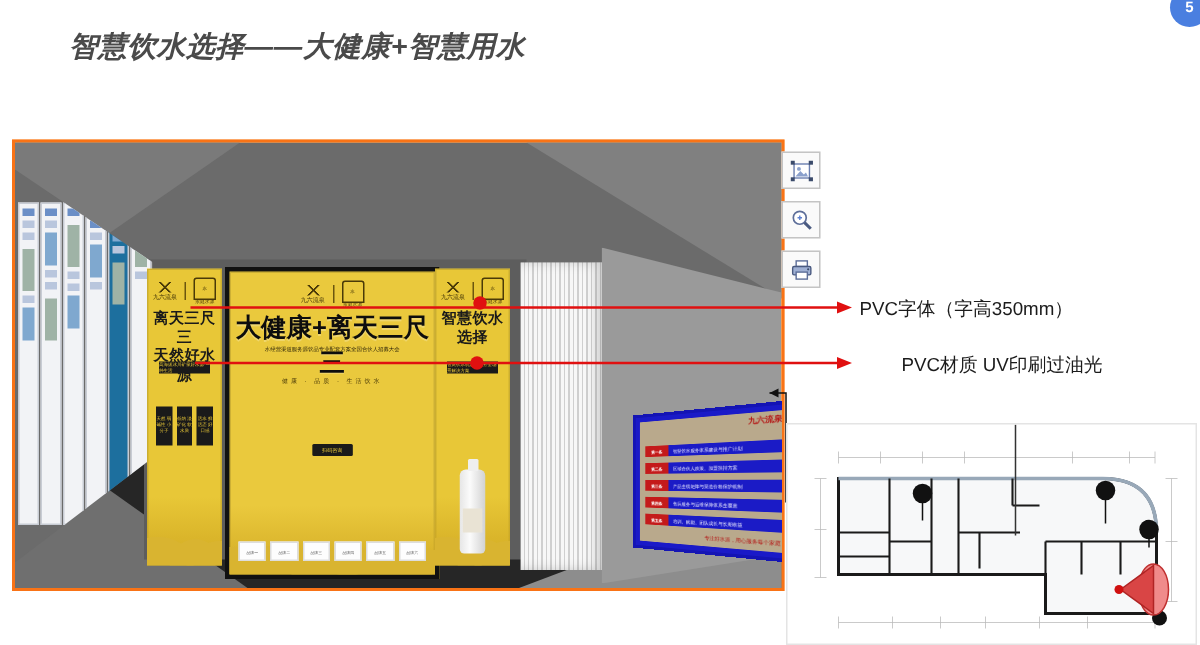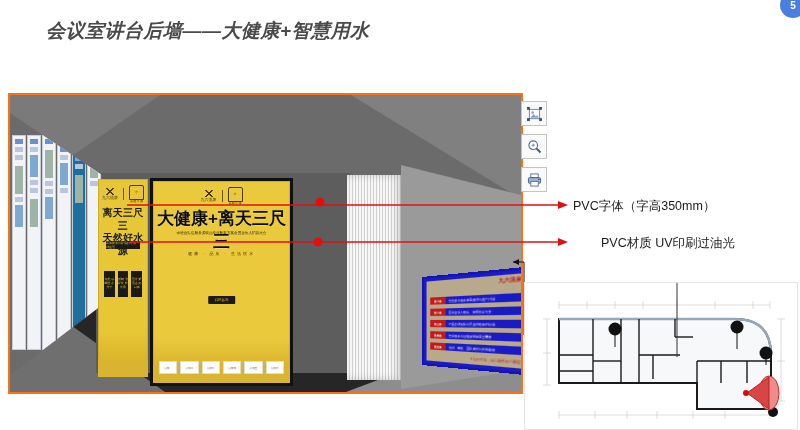--- a/index.html
+++ b/index.html
@@ -213,21 +213,21 @@
     background:#ffffff;border:1px solid #e4e4e4;overflow:hidden;
   }
 </style>
 </head>
 <body>
 
 <div class="corner-badge">
   <span>5</span>
 </div>
 
-<div class="page-title">会议室讲台后墙——大健康+智慧用水</div>
+<div class="page-title">智慧饮水选择——大健康+智慧用水</div>
 
 <div class="render-frame">
 
   <div class="ceiling"></div>
   <div class="ceiling-l"></div>
   <div class="ceiling-r"></div>
 
   <div class="floor"></div>
   <div class="floor-l"></div>
   <div class="floor-r"></div>
@@ -330,20 +330,37 @@
     <div class="logo-row">
       <span>品牌一</span>
       <span>品牌二</span>
       <span>品牌三</span>
       <span>品牌四</span>
       <span>品牌五</span>
       <span>品牌六</span>
     </div>
   </div>
 
+  <div class="ypanel side right-side">
+    <div class="mount"></div>
+    <div class="brandrow">
+      <span class="brand-mark">
+        <span class="mtn"></span>
+        <span>九六流泉</span>
+      </span>
+      <span class="brand-div"></span>
+      <span class="brand-mark">
+        <span class="brand-box">水</span>
+        <span class="brand-sub">家庭水源</span>
+      </span>
+    </div>
+    <div class="side-head">智慧饮水选择</div>
+    <div class="side-tag">智慧饮水机家庭商务全场景解决方案</div>
+    <div class="bottle"></div>
+  </div>
 
   <div class="flute"></div>
   <div class="right-wall"></div>
 
   <div class="board">
     <div class="board-in">
       <div class="board-title">九六流泉</div>
       <div class="board-row" style="top:16px">
         <b>第一条</b>
         <span>智慧饮水服务体系建设与推广计划</span>

